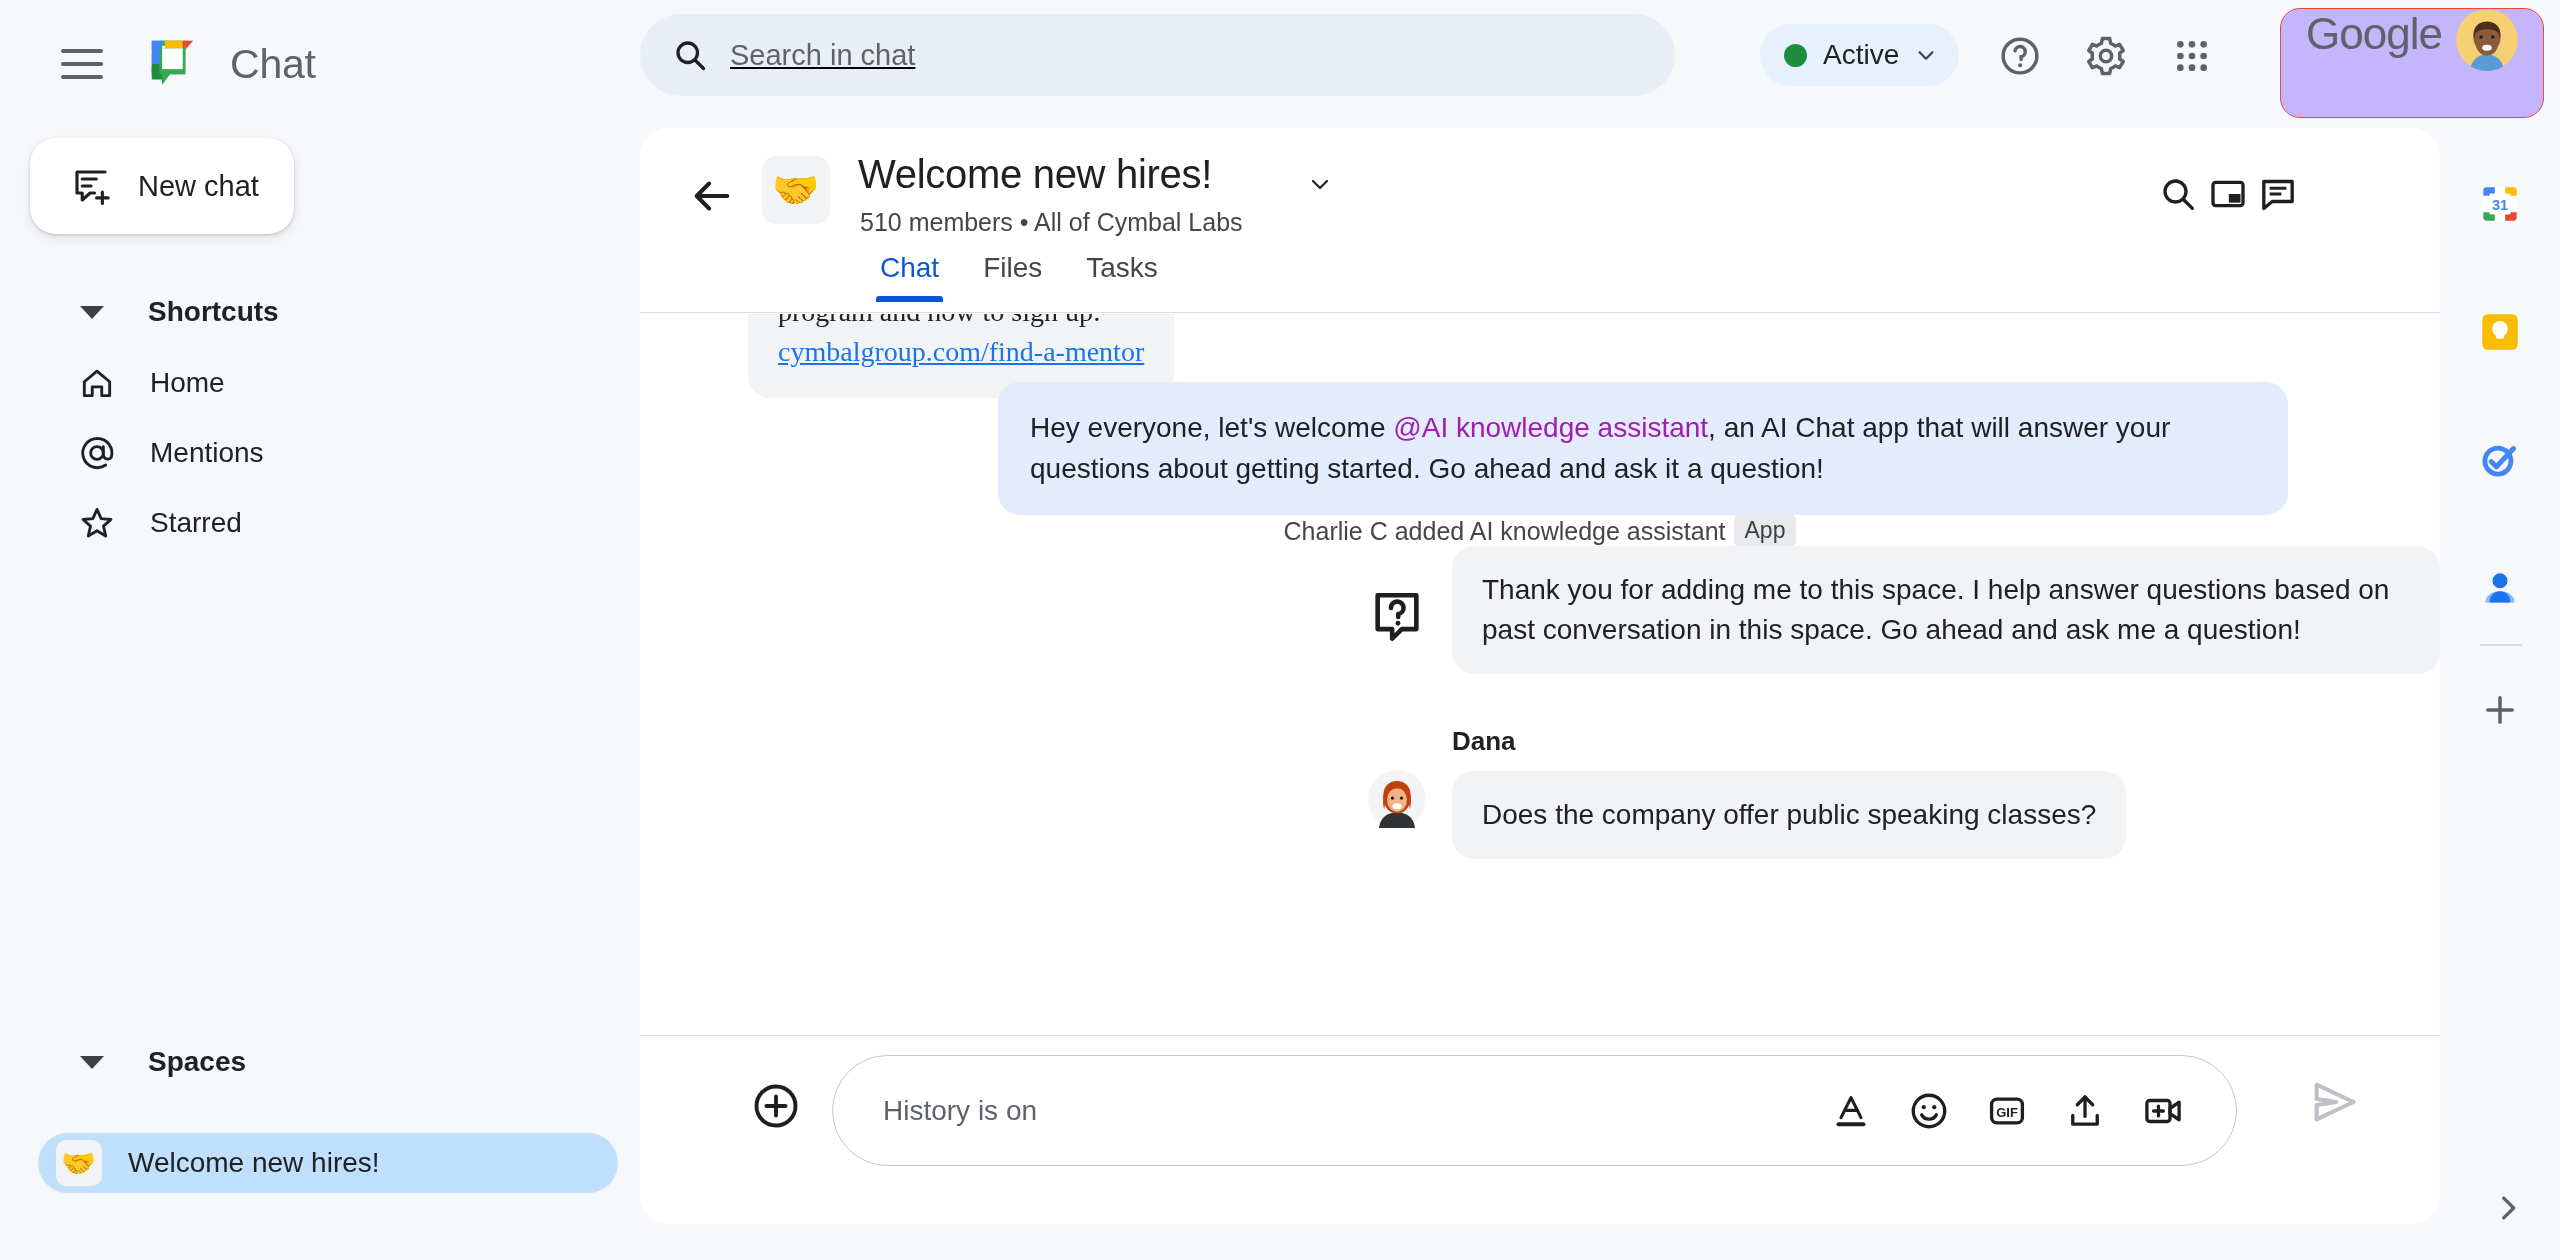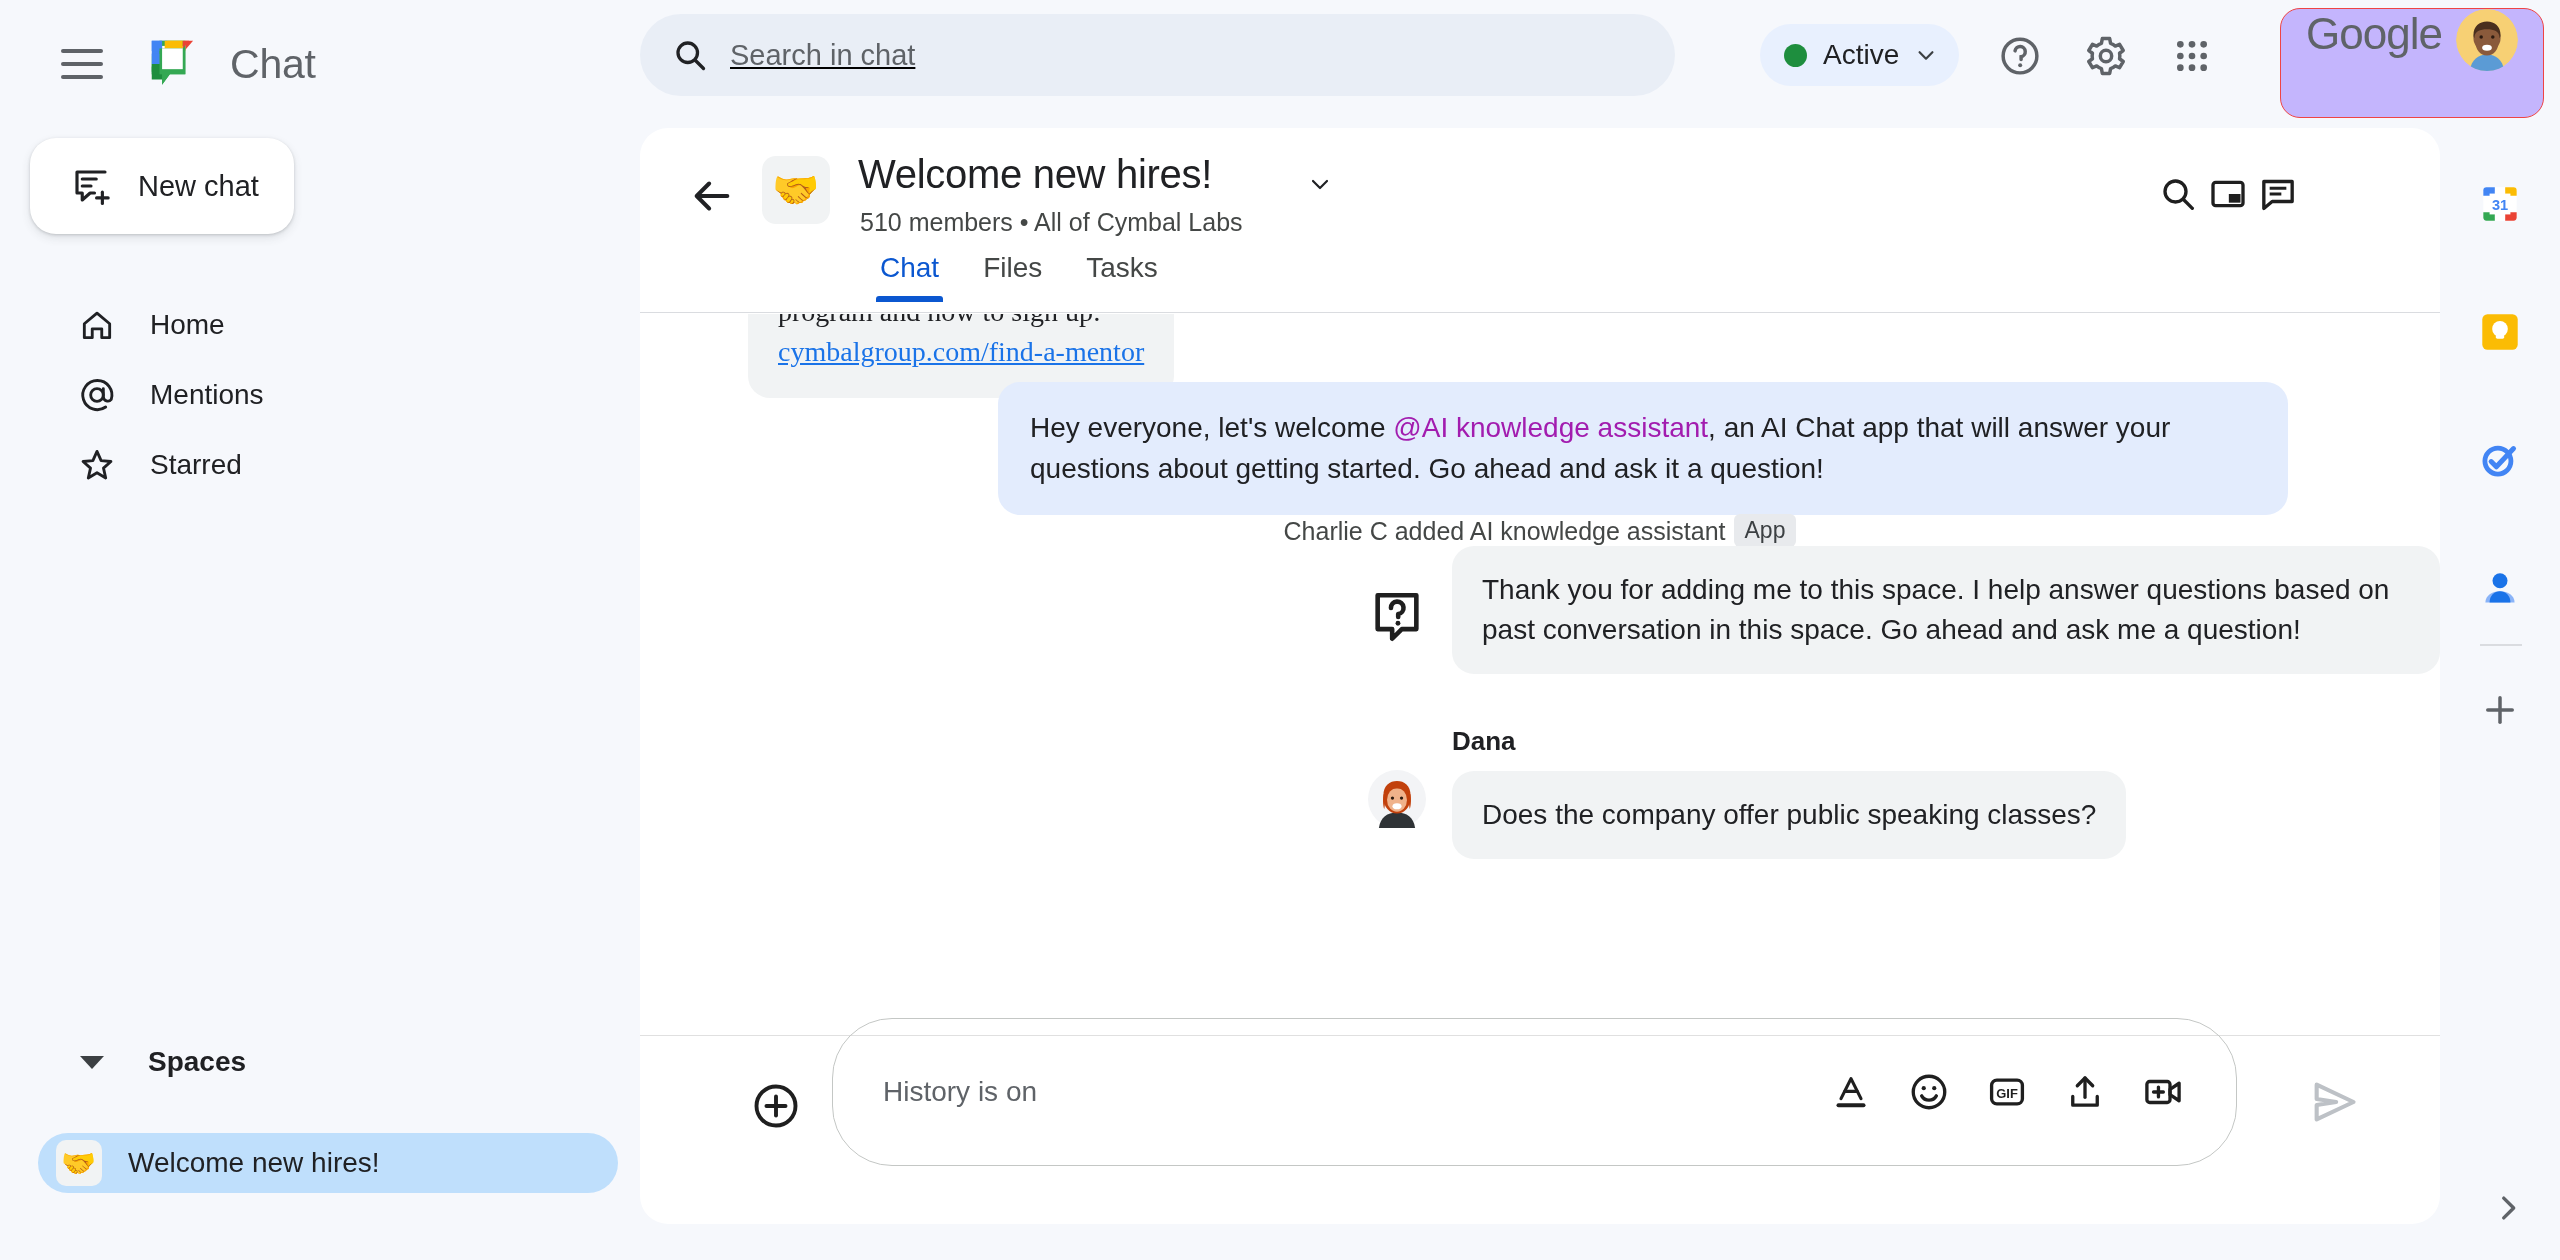--- a/index.html
+++ b/index.html
@@ -191,21 +191,21 @@
   
   .composer-rule {
     position: absolute; left: 0; right: 0; bottom: 188px; height: 1px; background: #e0e0e0;
   }
   .plus-btn {
     position: absolute; left: 108px; bottom: 90px; width: 56px; height: 56px;
     display: flex; align-items: center; justify-content: center; cursor: pointer;
   }
   .composer {
     position: absolute; left: 192px; bottom: 58px;
-    width: 1405px; height: 148px;
+    width: 1405px; height: 111px;
     border: 1px solid #c4c7c5; border-radius: 60px;
     display: flex; align-items: center;
   }
   .composer-ph { margin-left: 50px; font-size: 28px; color: #5f6368; flex: 1; }
   .comp-icons { display: flex; align-items: center; gap: 36px; margin-right: 52px; }
   .comp-icon { width: 42px; height: 42px; cursor: pointer; display: flex; align-items: center; justify-content: center; }
   .send-btn {
     position: absolute; right: 80px; bottom: 96px; width: 52px; height: 52px; cursor: pointer;
   }
 
@@ -331,20 +331,24 @@
         <line x1="7" y1="8" x2="15" y2="8"></line>
           <line x1="7" y1="12" x2="12" y2="12"></line>
         <line x1="18.5" y1="15.5" x2="18.5" y2="22"></line>
           <line x1="15.2" y1="18.8" x2="21.8" y2="18.8"></line>
       </svg>
     </span>
     <span class="nc-label">New chat</span>
   </div>
 
   <div style="position:absolute; left:0; top:155px; width:640px;">
+    <div class="sec-header">
+      <span class="sec-caret"></span>
+      <span class="sec-title">Shortcuts</span>
+    </div>
 
     <div class="nav-item" style="margin-top:10px">
       <span class="ni-icon">
         <svg width="38" height="38" viewBox="0 0 24 24" fill="none" stroke="#202124" stroke-width="1.8" stroke-linejoin="round">
           <path d="M4 11.2 12 4.5l8 6.7V20h-5v-5.6H9V20H4z"></path>
         </svg>
       </span>
       <span class="ni-label">Home</span>
     </div>
 

